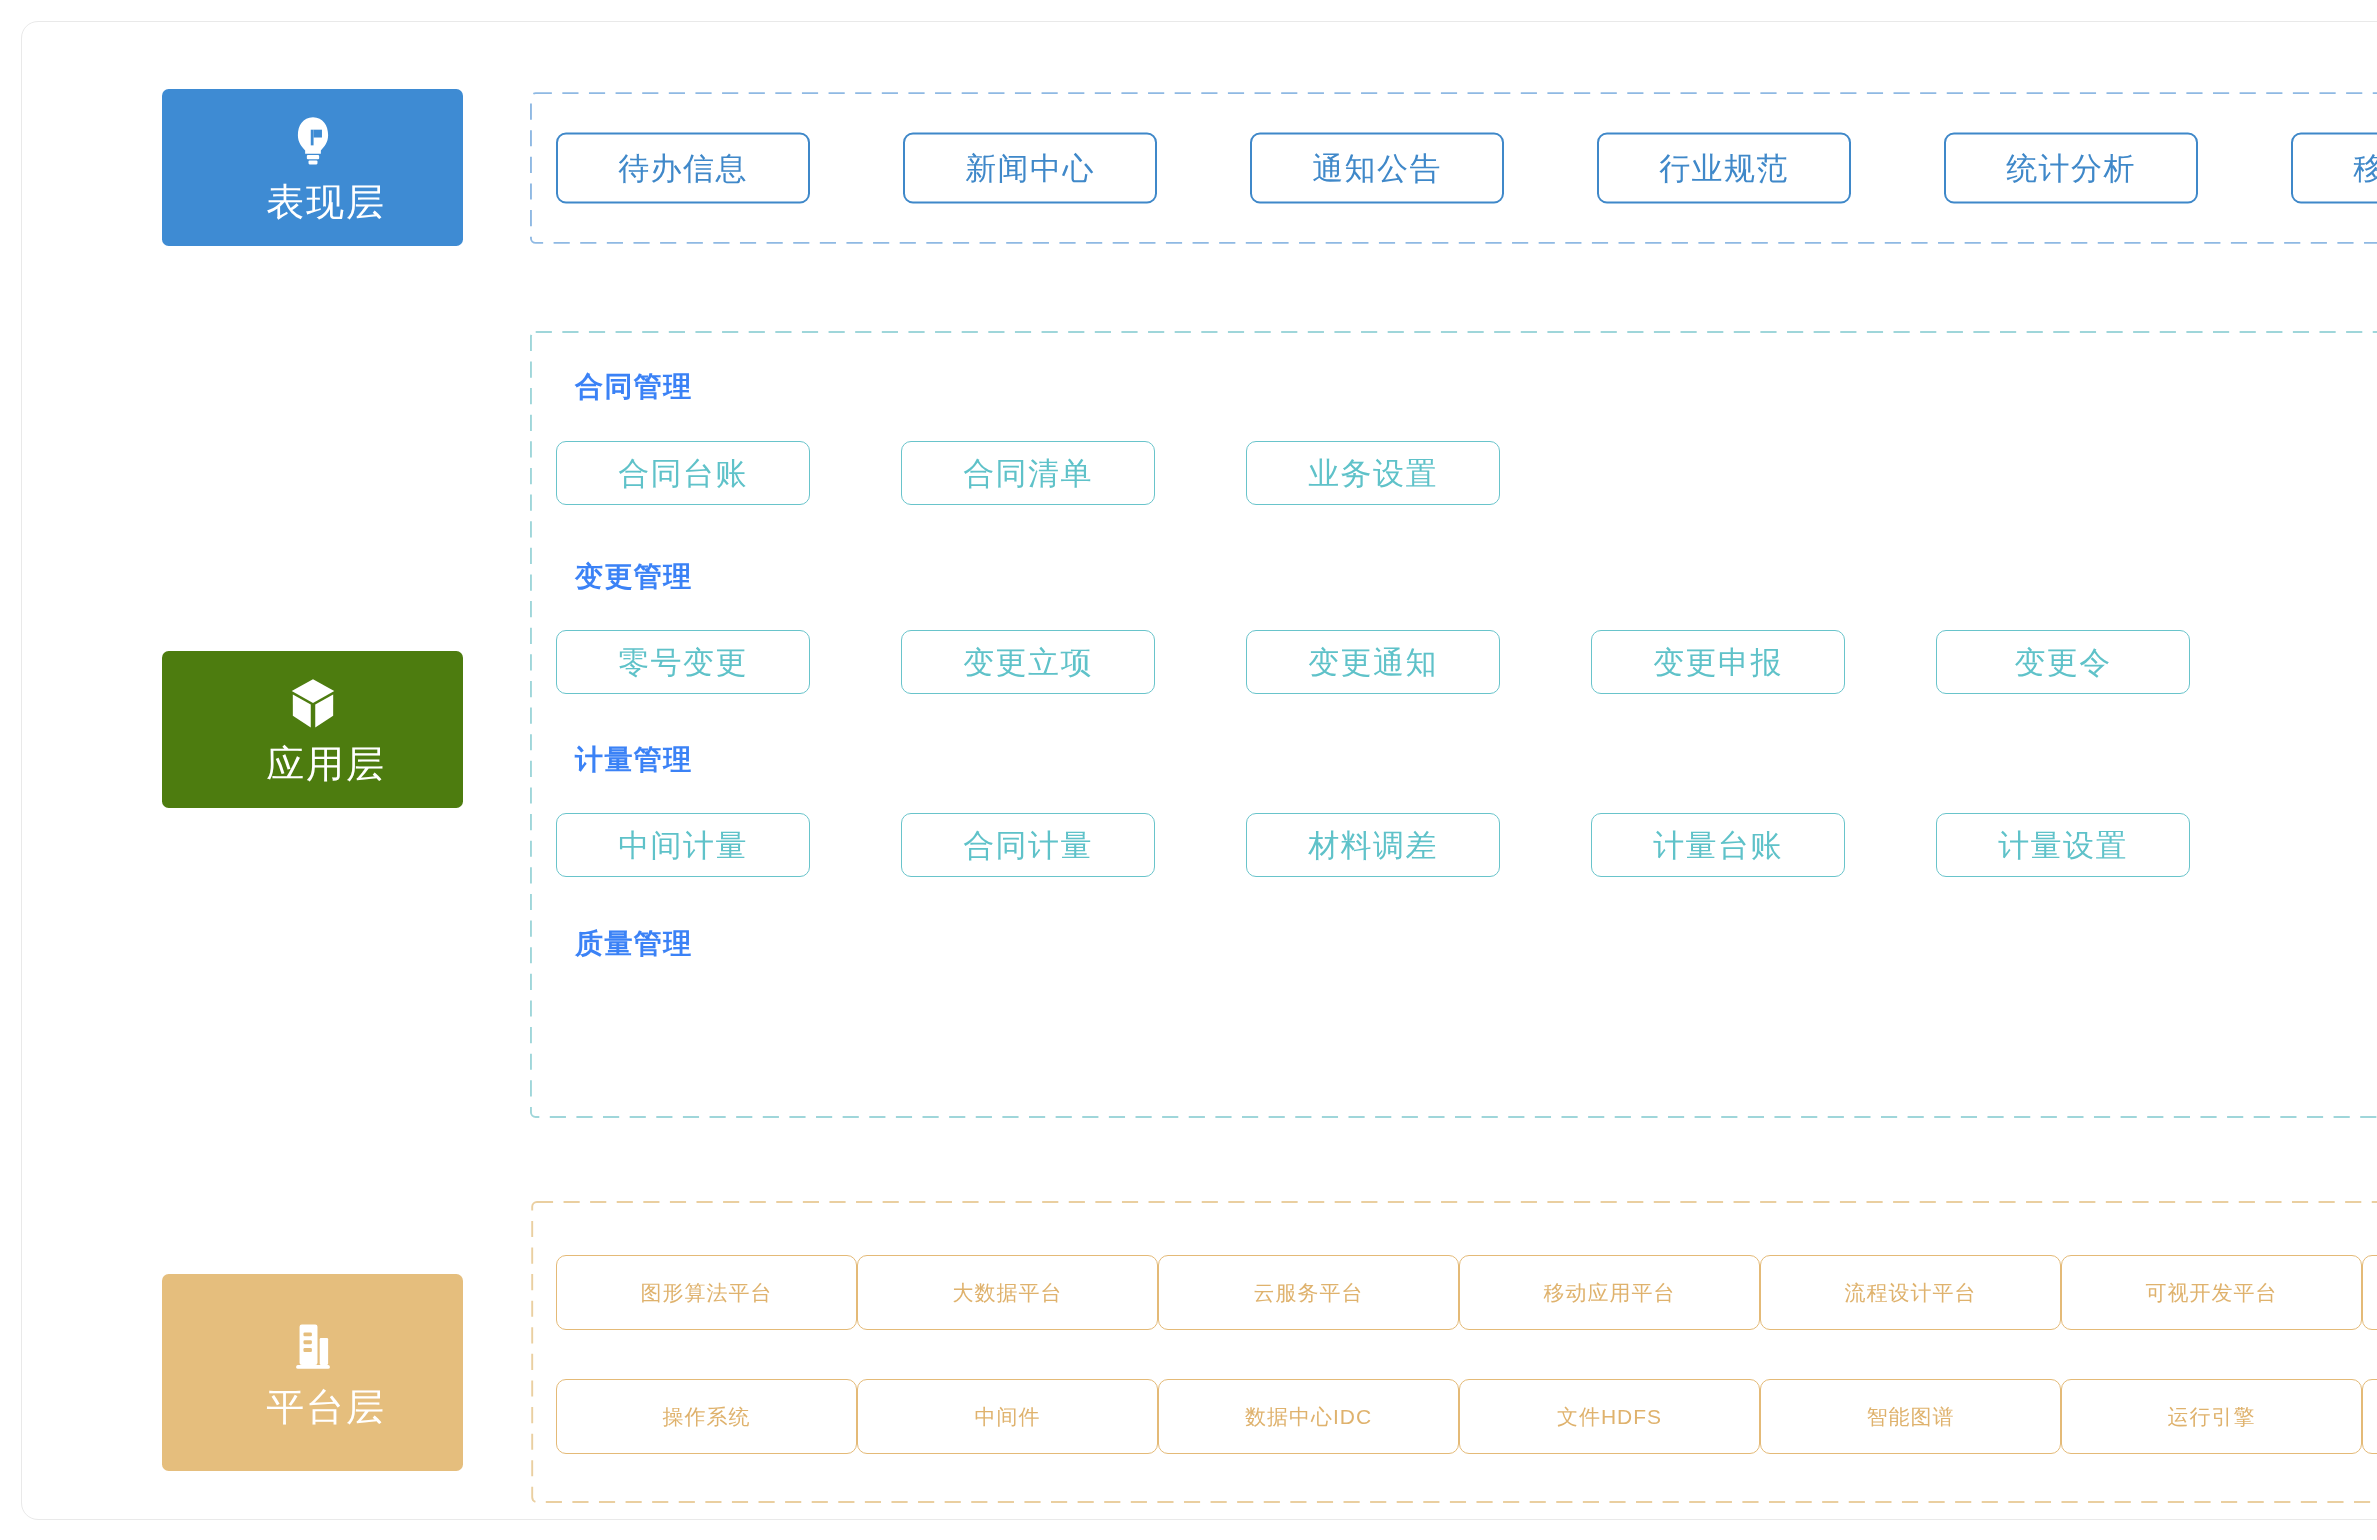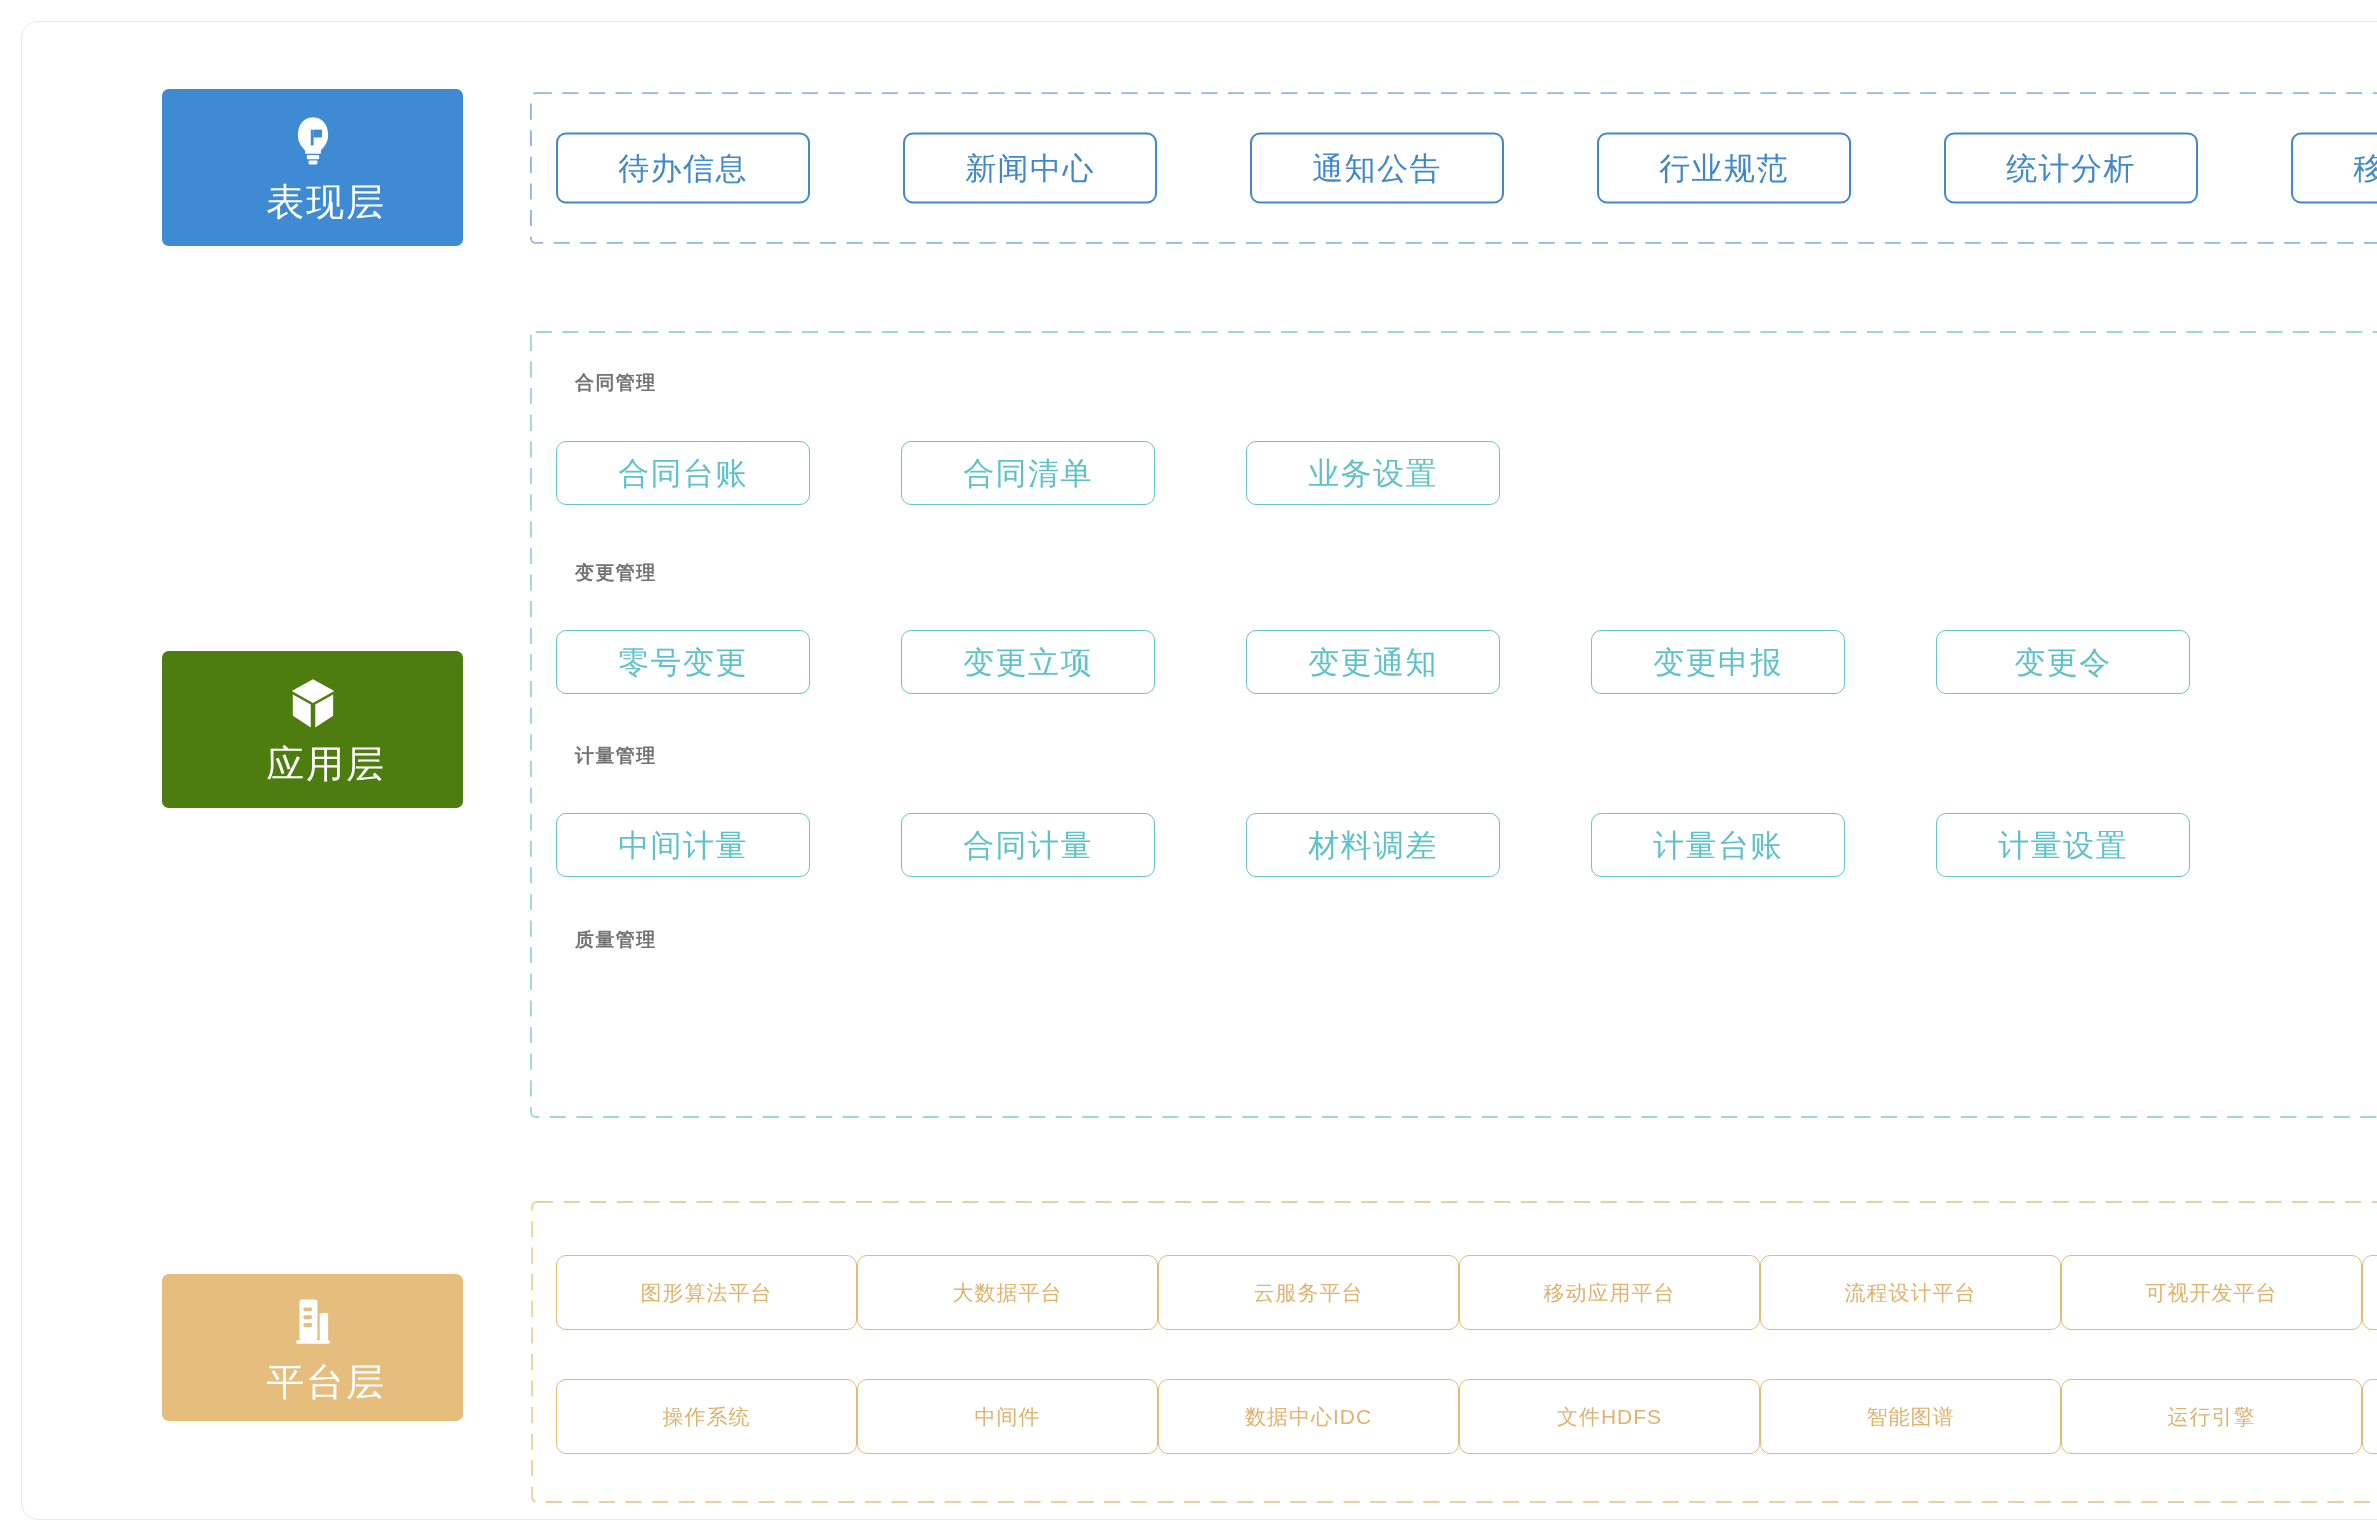--- a/index.html
+++ b/index.html
@@ -23,21 +23,21 @@
     position: absolute;
     left: 140px; width: 301px;
     border-radius: 6.7px;
     color: #ffffff;
     display: flex; flex-direction: column;
     align-items: center; justify-content: center;
     gap: 12.4px;
   }
   .layer-presentation { top: 67px; height: 157px; background: #3E8BD3; }
   .layer-application  { top: 629px; height: 157px; background: #4d7c0f; }
-  .layer-platform     { top: 1252px; height: 147px; background: #E5BE7D; }
+  .layer-platform     { top: 1252px; height: 197px; background: #E5BE7D; }
   .layer .icon { width: 56px; height: 56px; display: block; }
   .layer-label { font-size: 38px; line-height: 1; letter-spacing: 1.9px; margin-left: 27px; }
 
   
   .zone { position: absolute; left: 508px; width: 2041px; }
   .zone-presentation { top: 70px;  height: 152px; }
   .zone-application  { top: 309px;  height: 787px; }
   .zone-platform     { top: 1179px; height: 302px; }
   .zone svg.dash { position: absolute; left: 0; top: 0; }
 
@@ -61,21 +61,21 @@
   }
   .zone-presentation .row { top: 50%; transform: translateY(-50%); }
 
   .btn-teal {
     width: 254px; height: 64px;
     border: 1.9px solid #69C4CB; color: #5FC2C9;
     font-size: 31px;
   }
   .group-title {
     position: absolute; left: 45px;
-    font-size: 19px; font-weight: bold; color: #737373;
+    font-size: 28px; font-weight: bold; color: #3b82f6;
     line-height: 1; letter-spacing: 1.4px;
   }
   .btn-gold {
     width: 301px; height: 75px;
     border: 1.9px solid #E4BA77; color: #DFB26D;
     font-size: 21px;
     letter-spacing: 1px;
   }
 </style>
 </head>

